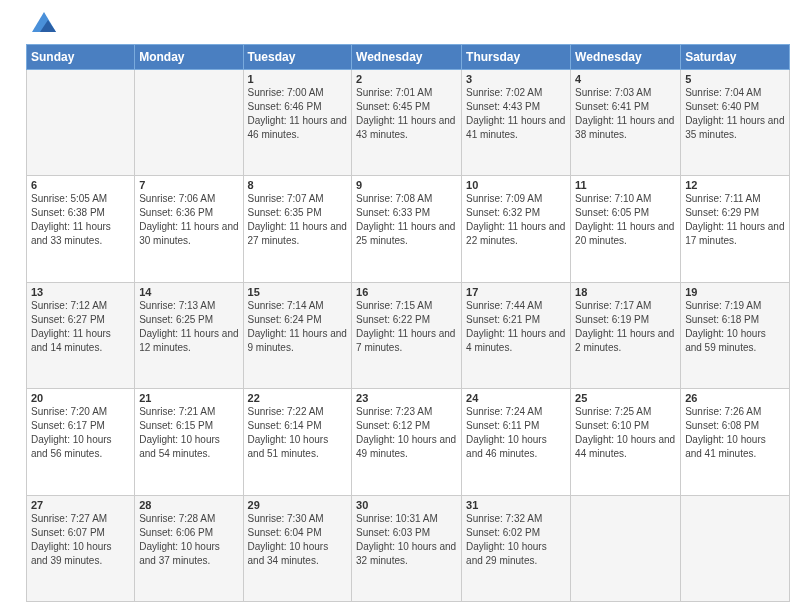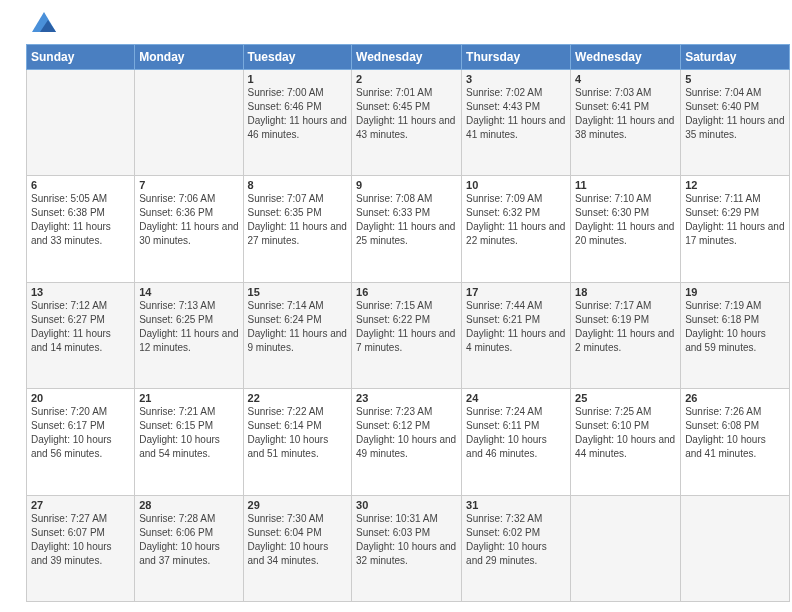--- a/index.html
+++ b/index.html
@@ -197,21 +197,21 @@
           </td>
           <td>
             <span class="day-num">10</span>
             <div class="day-info">Sunrise: 7:09 AM
 Sunset: 6:32 PM
 Daylight: 11 hours and 22 minutes.</div>
           </td>
           <td>
             <span class="day-num">11</span>
             <div class="day-info">Sunrise: 7:10 AM
-Sunset: 6:30 PM
+Sunset: 6:05 PM
 Daylight: 11 hours and 20 minutes.</div>
           </td>
           <td>
             <span class="day-num">12</span>
             <div class="day-info">Sunrise: 7:11 AM
 Sunset: 6:29 PM
 Daylight: 11 hours and 17 minutes.</div>
           </td>
         </tr>
         <tr>

